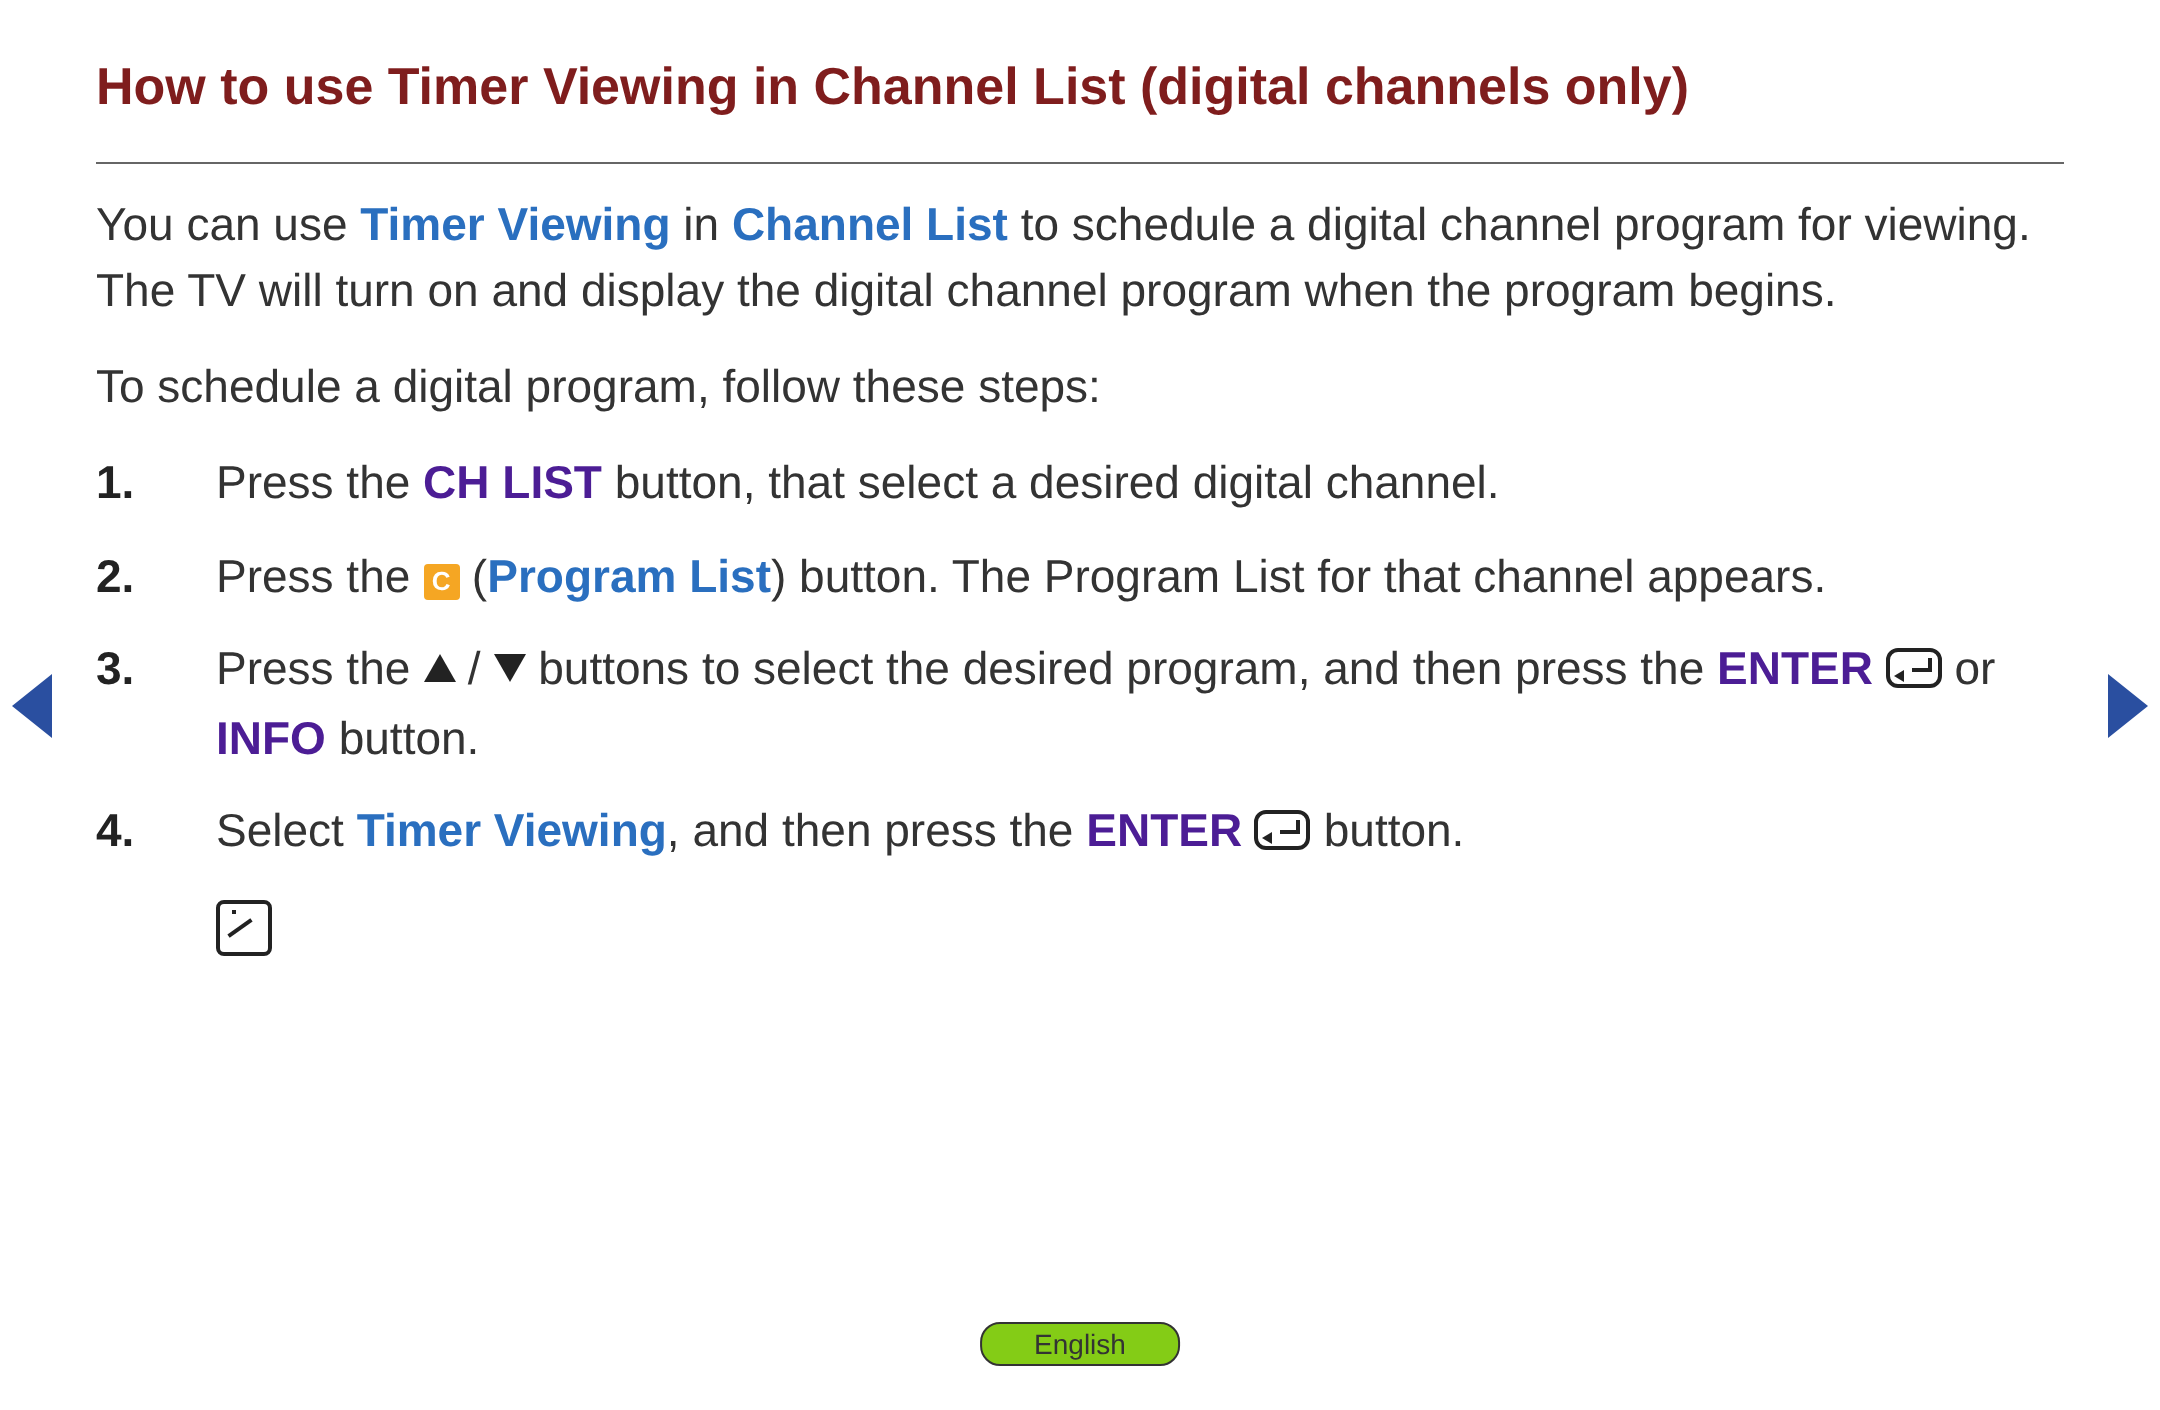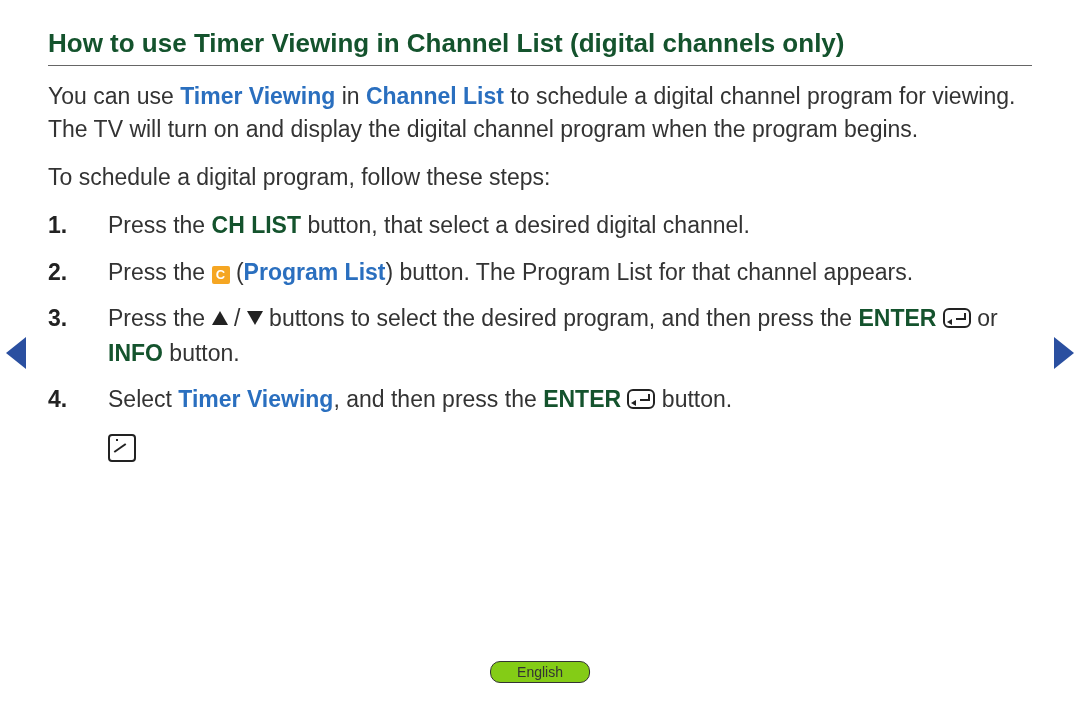--- a/index.html
+++ b/index.html
@@ -15,23 +15,23 @@
   }
   .page {
     box-sizing: border-box;
     padding: 28px 48px 0 48px;
     width: 100%;
     height: 100%;
   }
   .title {
     font-size: 26px;
     font-weight: bold;
-    color: #14532d;
+    color: #7f1d1d;
     border-bottom: 1px solid #666;
-    padding-bottom: 6px;
+    padding-bottom: 22px;
     margin: 0 0 14px 0;
   }
   .para {
     font-size: 23px;
     line-height: 1.45;
     margin: 0 0 14px 0;
     color: #333;
   }
   .highlight {
     color: #2a6fbf;
@@ -51,21 +51,21 @@
     color: #333;
   }
   ol.steps > li .num {
     position: absolute;
     left: -60px;
     width: 44px;
     text-align: left;
     font-weight: bold;
     color: #222;
   }
-  .bold { font-weight: bold; color: #14532d; }
+  .bold { font-weight: bold; color: #4c1d95; }
   .c-badge {
     display: inline-block;
     width: 18px;
     height: 18px;
     background: #f5a623;
     color: #fff;
     font-size: 13px;
     font-weight: bold;
     text-align: center;
     line-height: 18px;

